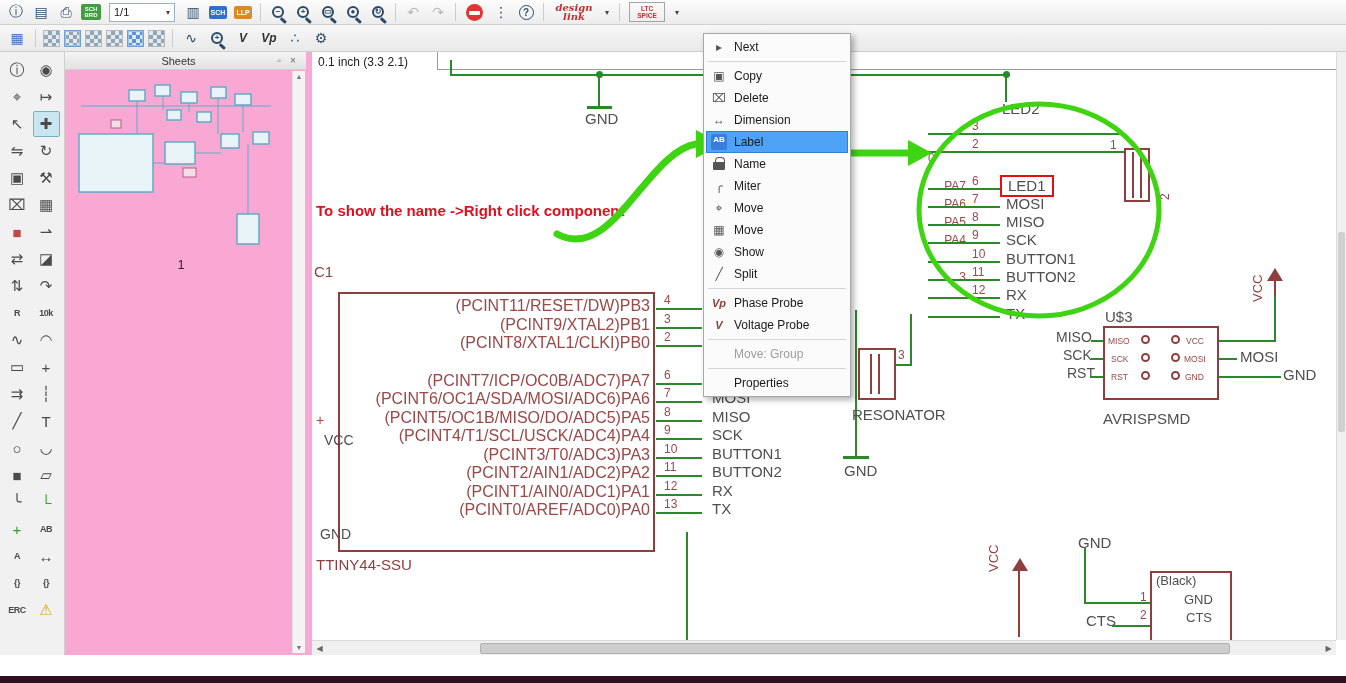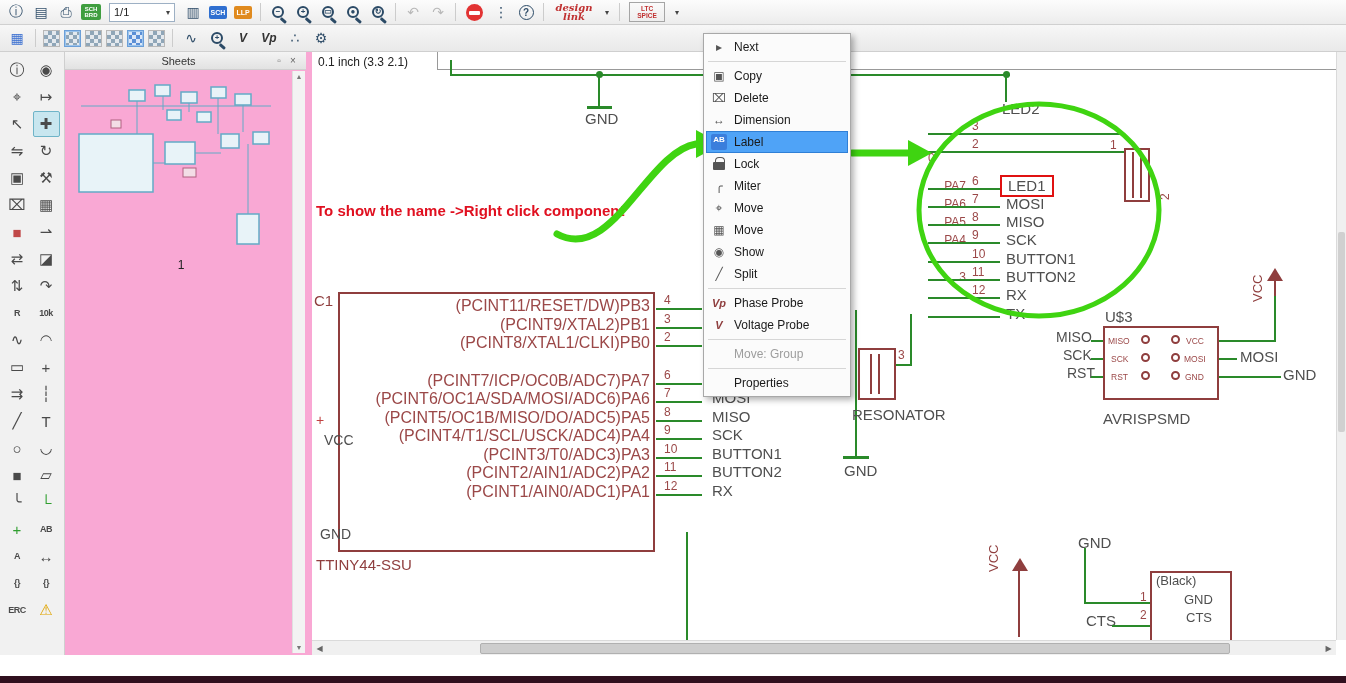--- a/index.html
+++ b/index.html
@@ -373,21 +373,21 @@
     <div class="w" style="left:138px;top:8px;width:2px;height:14px"></div>
     <div class="dot" style="left:284px;top:19px"></div>
     <div class="w" style="left:286px;top:23px;width:2px;height:31px"></div>
     <div class="gbar" style="left:275px;top:54px;width:25px"></div>
     <div class="slabel" style="left:273px;top:58px">GND</div>
     <div class="dot" style="left:691px;top:19px"></div>
     <div class="w" style="left:693px;top:23px;width:2px;height:27px"></div>
 
     <div class="annot">To show the name -&gt;Right click component</div>
 
-    <div class="rml" style="left:2px;top:240px">C1</div>
+    <div class="rml" style="left:2px;top:211px">C1</div>
     <div class="rbox" style="left:26px;top:240px;width:317px;height:260px"></div>
     <div class="rml" style="left:4px;top:504px">TTINY44-SSU</div>
     <div class="rml" style="left:4px;top:360px;color:#c04040;font-size:14px">+</div>
     <div class="slabel" style="left:12px;top:380px;font-size:14px">VCC</div>
     <div class="slabel" style="left:8px;top:474px;font-size:14px">GND</div>
     <div class="pinrows">
 
         <div class="pin-row">
           <span class="pin-label">(PCINT11/RESET/DW)PB3</span>
           <span class="pin-stub"></span>
@@ -459,20 +459,26 @@
           <span class="pin-net">BUTTON2</span>
         </div>
 
         <div class="pin-row">
           <span class="pin-label">(PCINT1/AIN0/ADC1)PA1</span>
           <span class="pin-stub"></span>
           <span class="pin-num">12</span>
           <span class="pin-net">RX</span>
         </div>
 
+        <div class="pin-row">
+          <span class="pin-label">(PCINT0/AREF/ADC0)PA0</span>
+          <span class="pin-stub"></span>
+          <span class="pin-num">13</span>
+          <span class="pin-net">TX</span>
+        </div>
       </div>
     <div class="w" style="left:374px;top:480px;width:2px;height:108px"></div>
 
     <div class="w" style="left:543px;top:258px;width:2px;height:146px"></div>
     <div class="gbar" style="left:531px;top:404px;width:26px"></div>
     <div class="slabel" style="left:532px;top:410px">GND</div>
     <div class="rbox" style="left:546px;top:296px;width:38px;height:52px"></div>
     <div class="rline" style="left:558px;top:302px;width:2px;height:40px"></div>
     <div class="rline" style="left:566px;top:302px;width:2px;height:40px"></div>
     <div class="rlabel" style="left:586px;top:296px">3</div>
@@ -655,21 +661,21 @@
         <span class="cm-label">Dimension</span>
       </div>
 
       <div class="cm-item highlight">
         <span class="ic-slot ic-ab">AB</span>
         <span class="cm-label">Label</span>
       </div>
 
       <div class="cm-item">
         <span class="ic-slot ic-lock"></span>
-        <span class="cm-label">Lock</span>
+        <span class="cm-label">Name</span>
       </div>
 
       <div class="cm-item">
         <span class="ic-slot">╭</span>
         <span class="cm-label">Miter</span>
       </div>
 
       <div class="cm-item">
         <span class="ic-slot">⌖</span>
         <span class="cm-label">Move</span>

